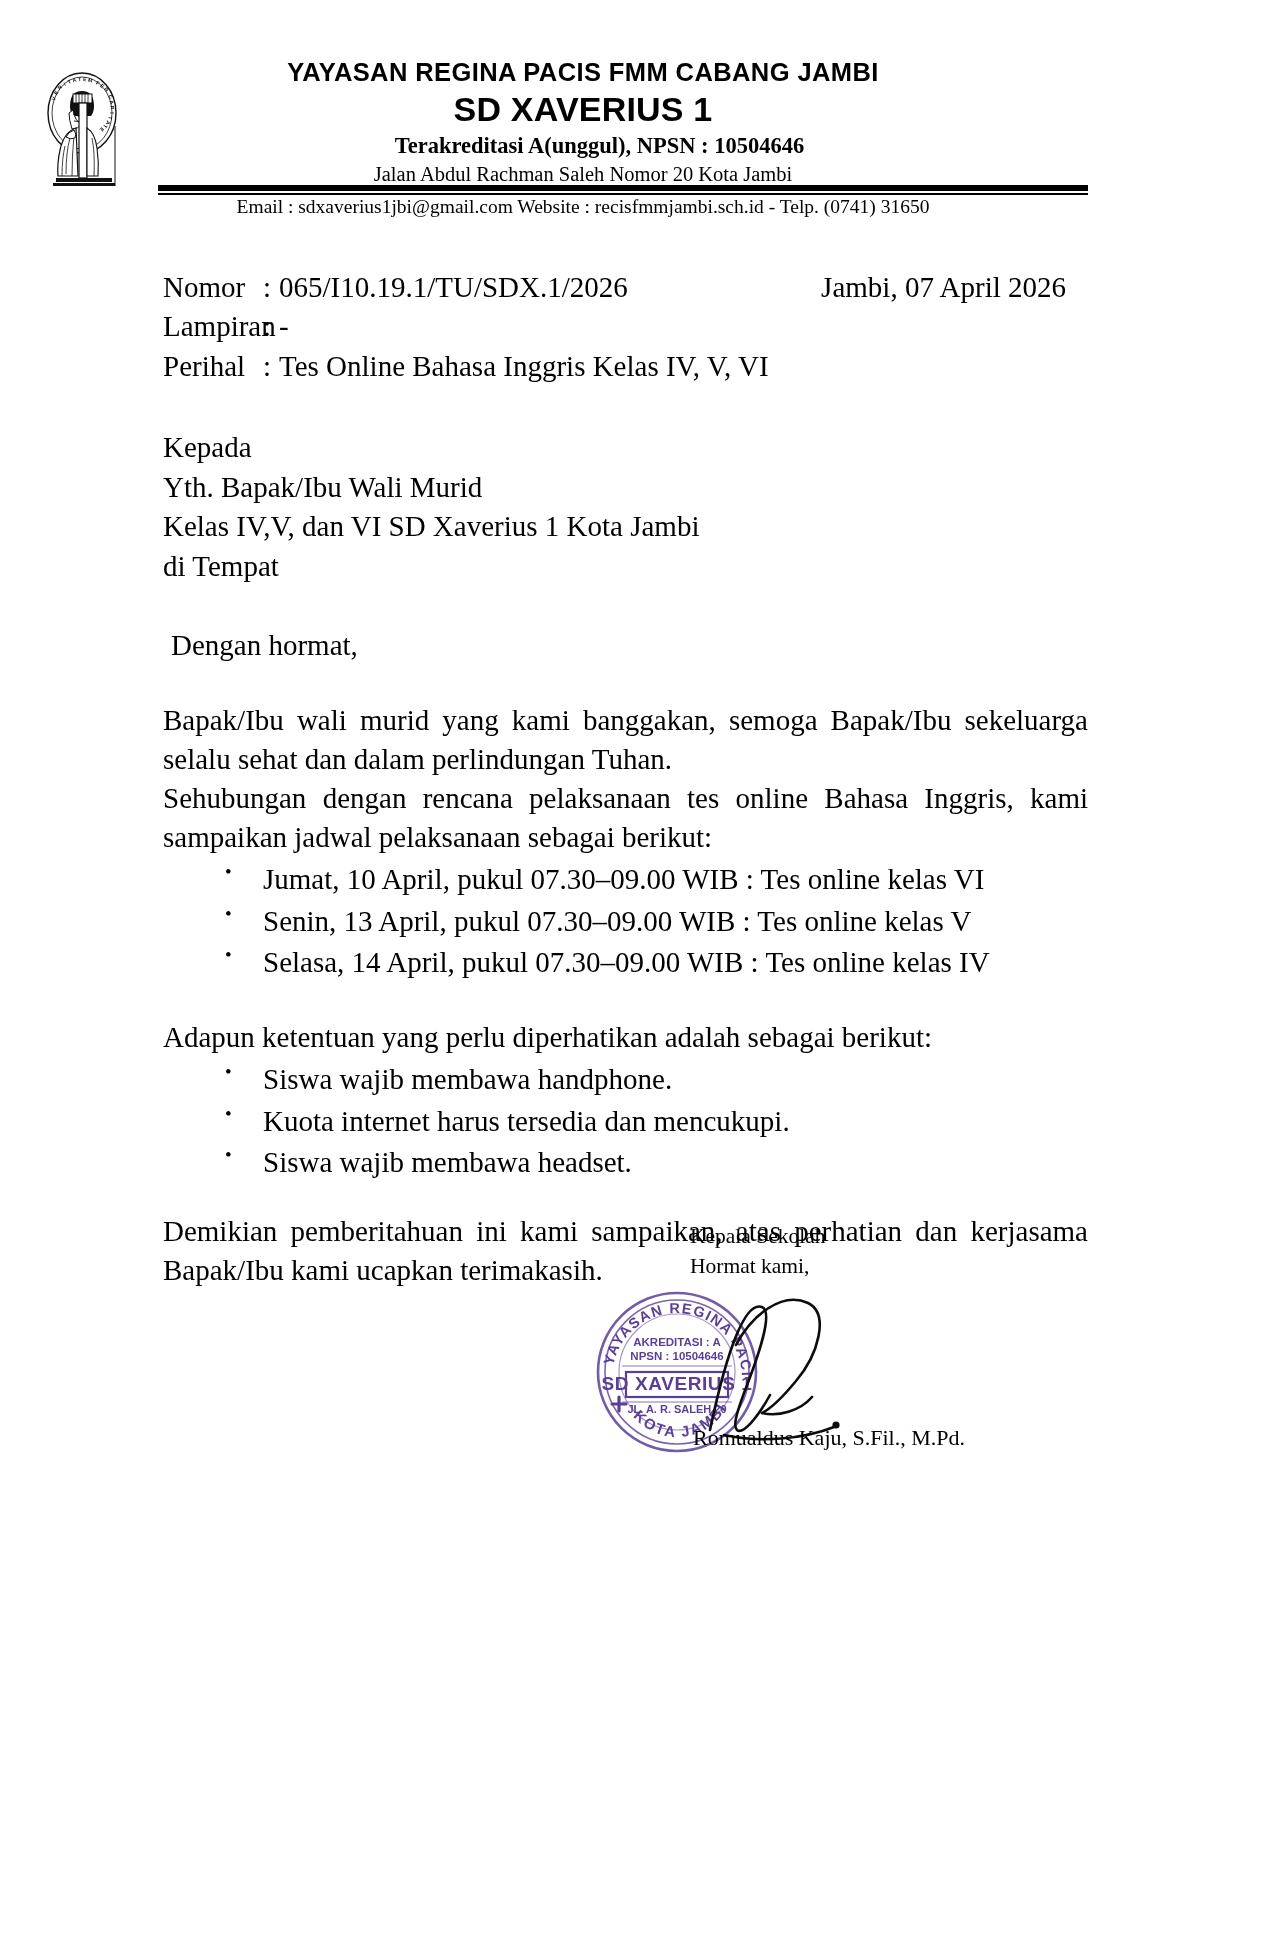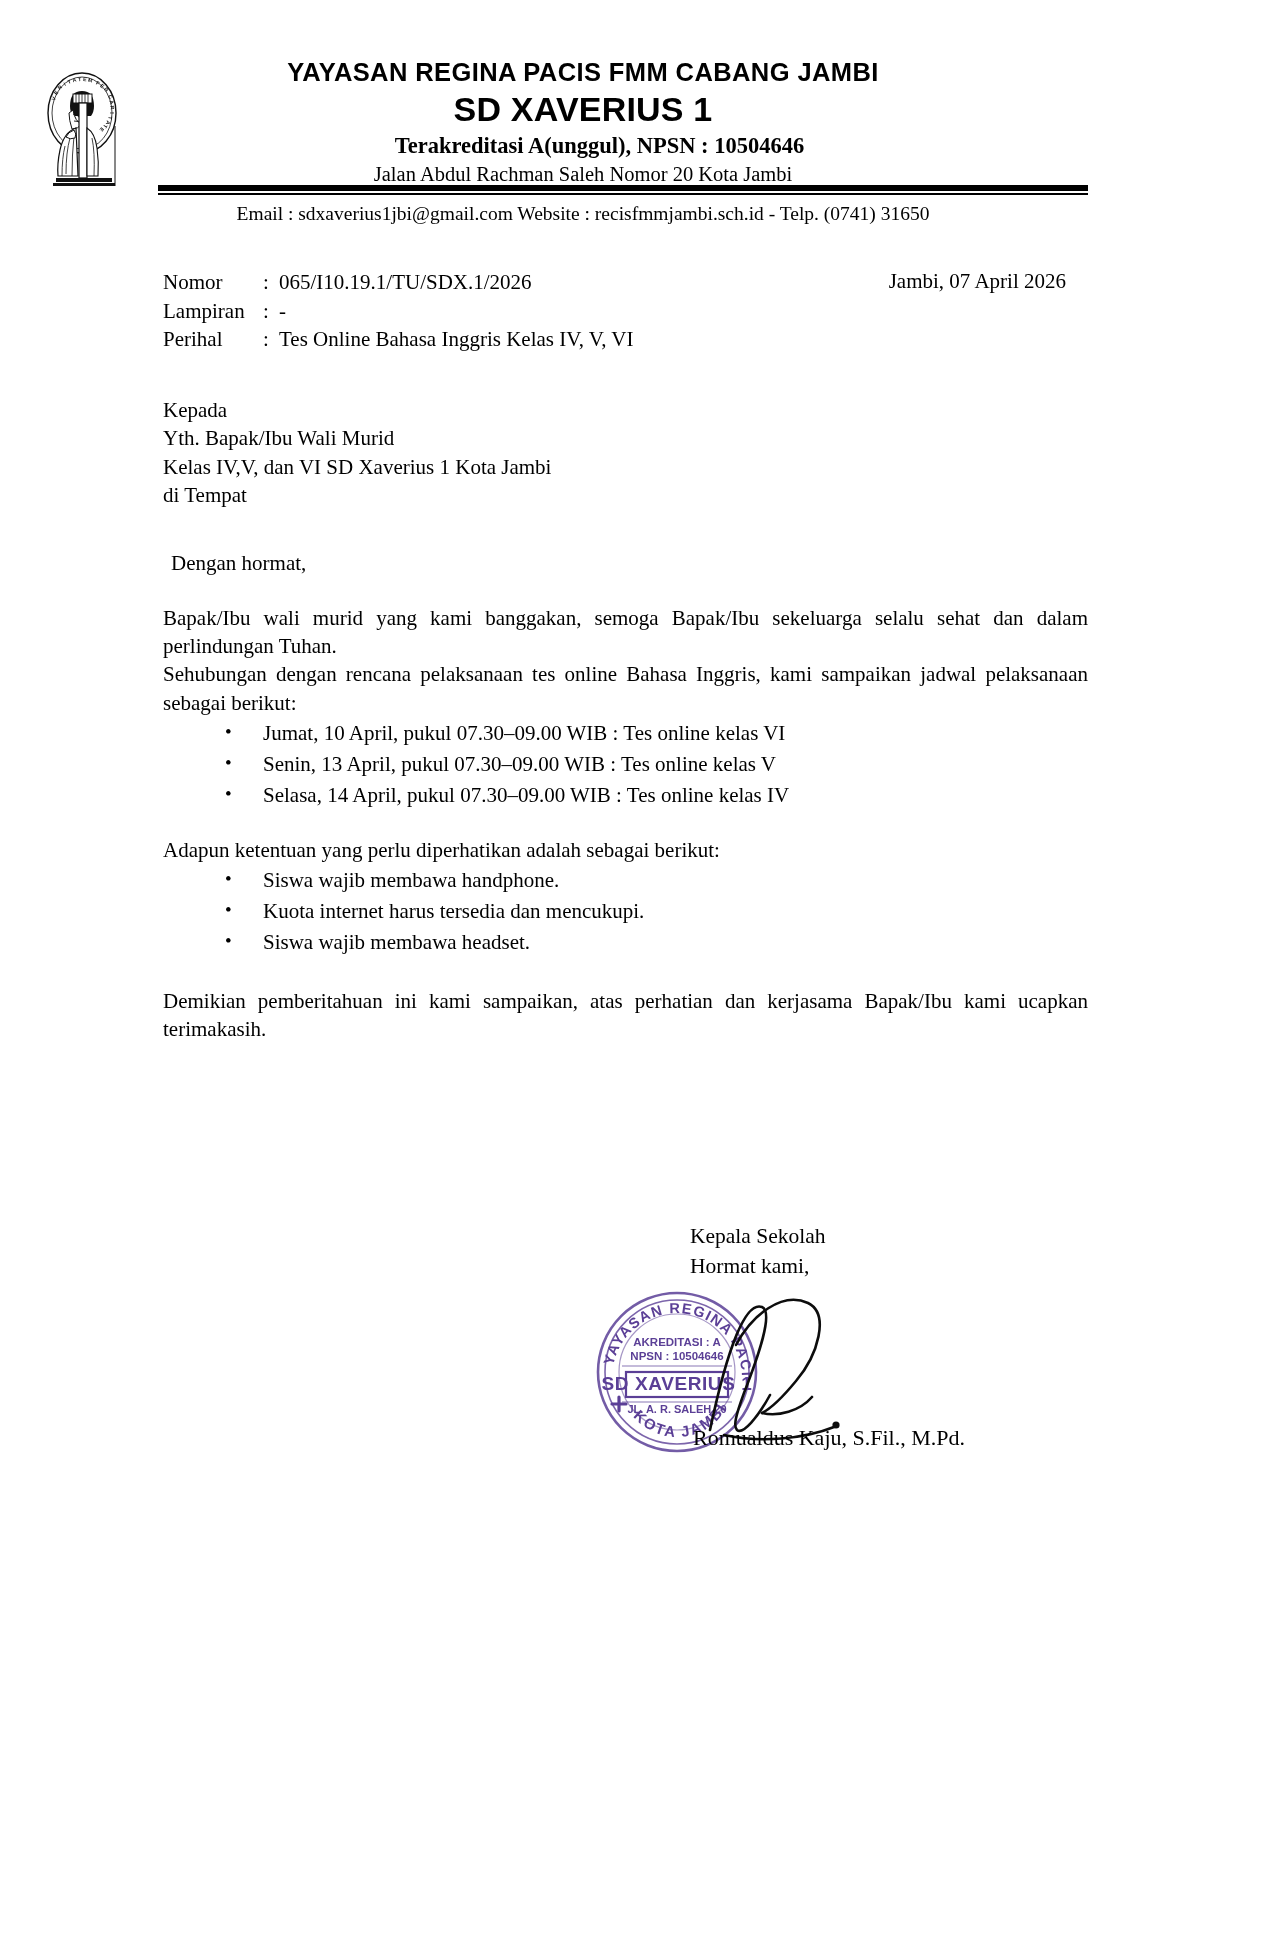--- a/index.html
+++ b/index.html
@@ -77,21 +77,21 @@
   .lh-line4 {
     font-family: "Liberation Serif", "DejaVu Serif", serif;
     font-size: 20.5px;
     line-height: 1.2;
     margin-top: 3px;
   }
   .lh-line5 {
     font-family: "Liberation Serif", "DejaVu Serif", serif;
     font-size: 19.5px;
     line-height: 1.2;
-    margin-top: 15px;
+    margin-top: 8px;
     white-space: nowrap;
   }
 
   .rule-thick {
     position: absolute;
     left: 158px;
     top: 185px;
     width: 930px;
     height: 6px;
     background: #000;
@@ -104,21 +104,21 @@
     height: 2px;
     background: #000;
   }
 
   
   .doc-body {
     position: absolute;
     left: 163px;
     top: 268px;
     width: 925px;
-    font-size: 21px;
+    font-size: 29px;
     line-height: 1.33;
   }
 
   .meta-row {
     display: flex;
     align-items: flex-start;
     line-height: 1.36;
   }
   .meta-label { width: 100px; flex: none; }
   .meta-colon { width: 16px; flex: none; }
@@ -130,21 +130,21 @@
     white-space: nowrap;
   }
   .meta-block { position: relative; }
 
   .addressee { margin-top: 42px; line-height: 1.36; }
   .addressee div { white-space: nowrap; }
 
   .salutation { margin-top: 40px; margin-left: 8px; }
 
   .para {
-    margin-top: 26px;
+    margin-top: 36px;
     text-align: justify;
     line-height: 1.35;
   }
   .para.tight { margin-top: 0; }
 
   ul.bullets {
     margin: 2px 0 0 0;
     padding: 0 0 0 62px;
     list-style: none;
   }

